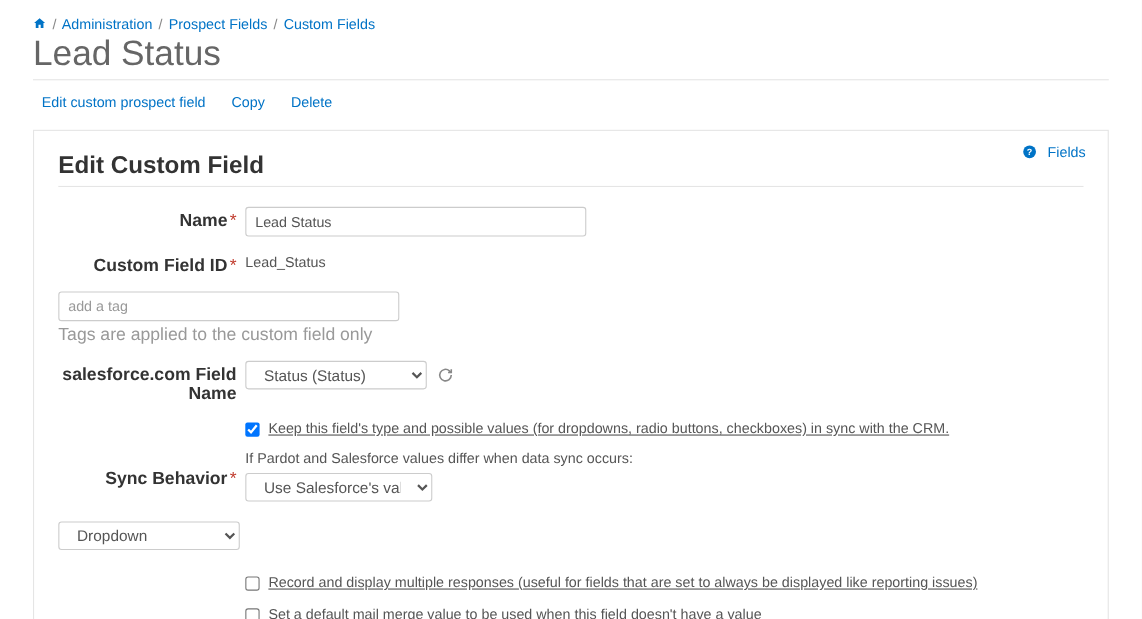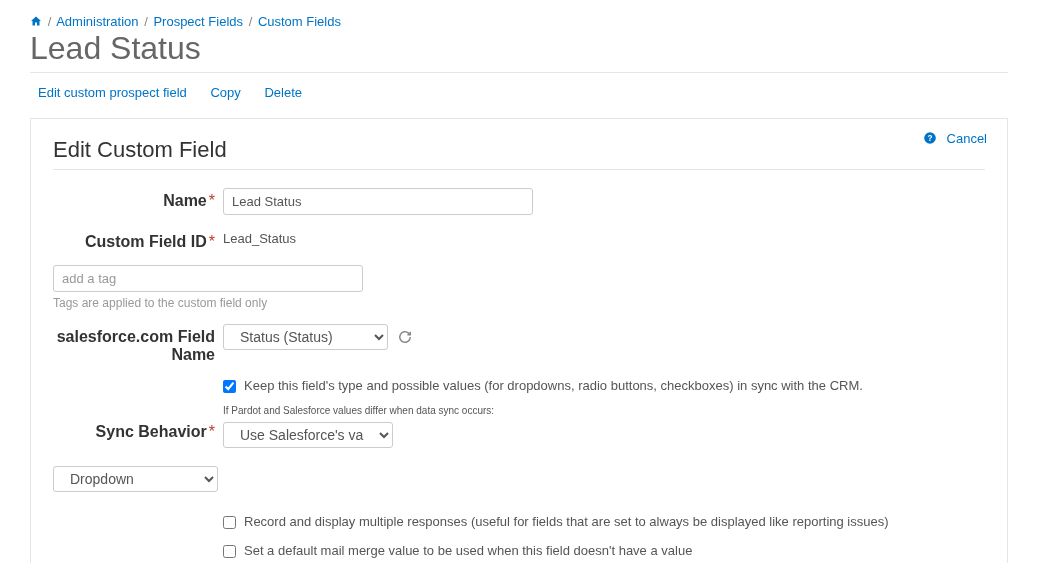--- a/index.html
+++ b/index.html
@@ -53,21 +53,21 @@
       position: absolute;
       top: 12px;
       right: 20px;
       font-size: 13px;
       color: #0073c6;
     }
     .panel-top-right a { color: #0073c6; text-decoration: none; margin-left: 6px; }
     .help-icon svg { vertical-align: -2px; }
     h2.panel-title {
       font-size: 22px;
-      font-weight: 400;
+      font-weight: 700;
       color: #333;
       margin: 0 0 6px 0;
     }
     hr.panel-divider {
       border: none;
       border-top: 1px solid #e5e5e5;
       margin-bottom: 18px;
     }
     .form-row {
       display: flex;
@@ -90,21 +90,21 @@
       width: 310px;
       padding: 5px 8px;
       font-size: 13px;
       border: 1px solid #ccc;
       border-radius: 3px;
       color: #555;
     }
     input[type="text"].form-input::placeholder { color: #999; }
     .static-value { font-size: 13px; color: #555; padding-top: 2px; display: inline-block; }
     .help-text {
-      font-size: 12px;
+      font-size: 16px;
       color: #999;
       margin-top: 4px;
     }
     select.form-select {
       padding: 3px 12px;
       font-size: 14px;
       border: 1px solid #ccc;
       border-radius: 3px;
       color: #555;
       background: #fff;
@@ -119,24 +119,25 @@
       cursor: pointer;
       color: #888;
       vertical-align: middle;
     }
     .checkbox-row {
       display: flex;
       align-items: flex-end;
       font-size: 13px;
       color: #555;
       margin-bottom: 12px;
+      text-decoration: underline;
     }
     .checkbox-row input[type="checkbox"] { margin-right: 8px; margin-top: 2px; flex-shrink: 0; }
     .sync-note {
-      font-size: 10px;
+      font-size: 13px;
       color: #555;
       margin-bottom: 6px;
     }
     .options-block { margin-left: 170px; }
     .options-block .checkbox-row { margin-bottom: 14px; }
     .sync-checkbox-wrap { margin-left: 170px; margin-bottom: 10px; }
   </style>
 </head>
 <body>
 
@@ -168,21 +169,21 @@
 
   <div class="panel">
 
     <div class="panel-top-right">
       <span class="help-icon">
         <svg width="14" height="14" viewBox="0 0 24 24" fill="#0073c6">
             <circle cx="12" cy="12" r="10" fill="#0073c6"></circle>
             <text x="12" y="17" text-anchor="middle" font-size="14" font-weight="bold" fill="#fff">?</text>
           </svg>
       </span>
-      <a href="#">Cancel</a>
+      <a href="#">Fields</a>
     </div>
 
     <h2 class="panel-title">Edit Custom Field</h2>
     <hr class="panel-divider">
 
     <div class="form-row">
       <div class="label-col">
         <span>Name</span><span class="req">*</span>
       </div>
       <div class="input-col">

